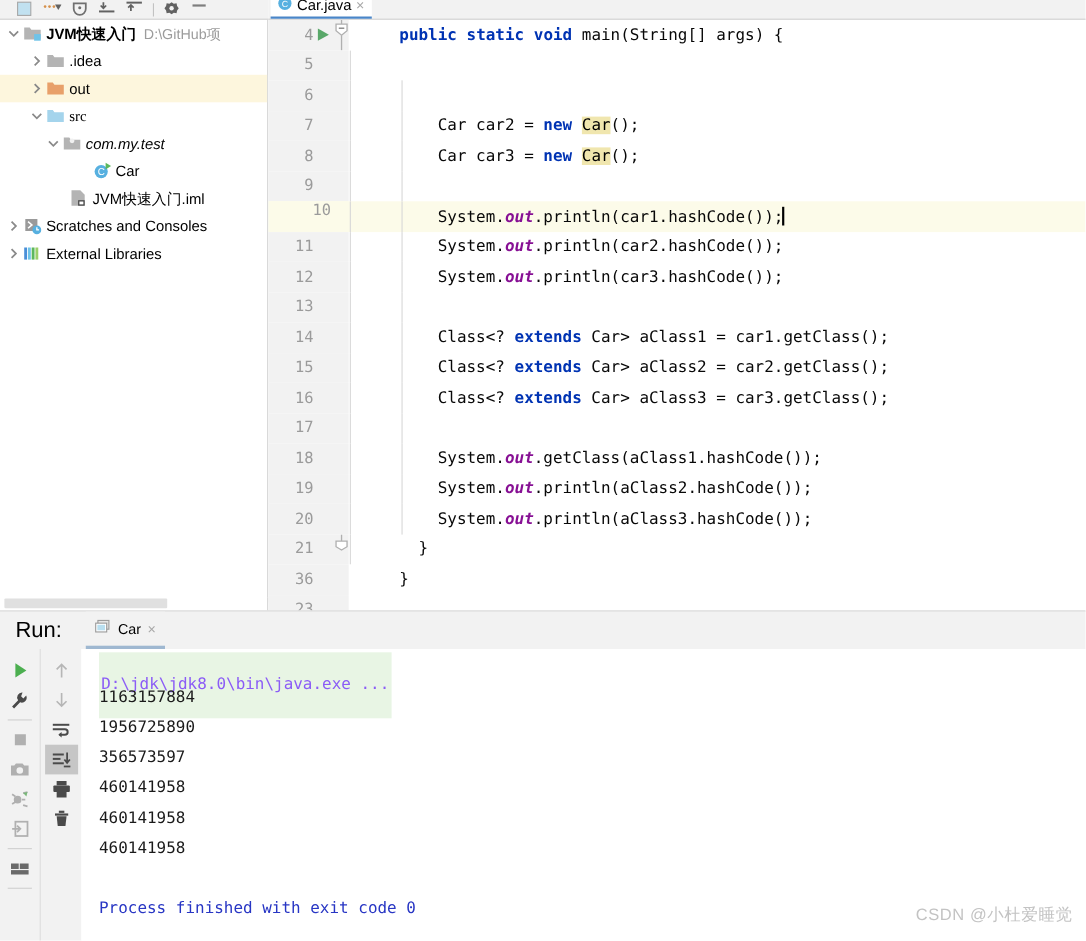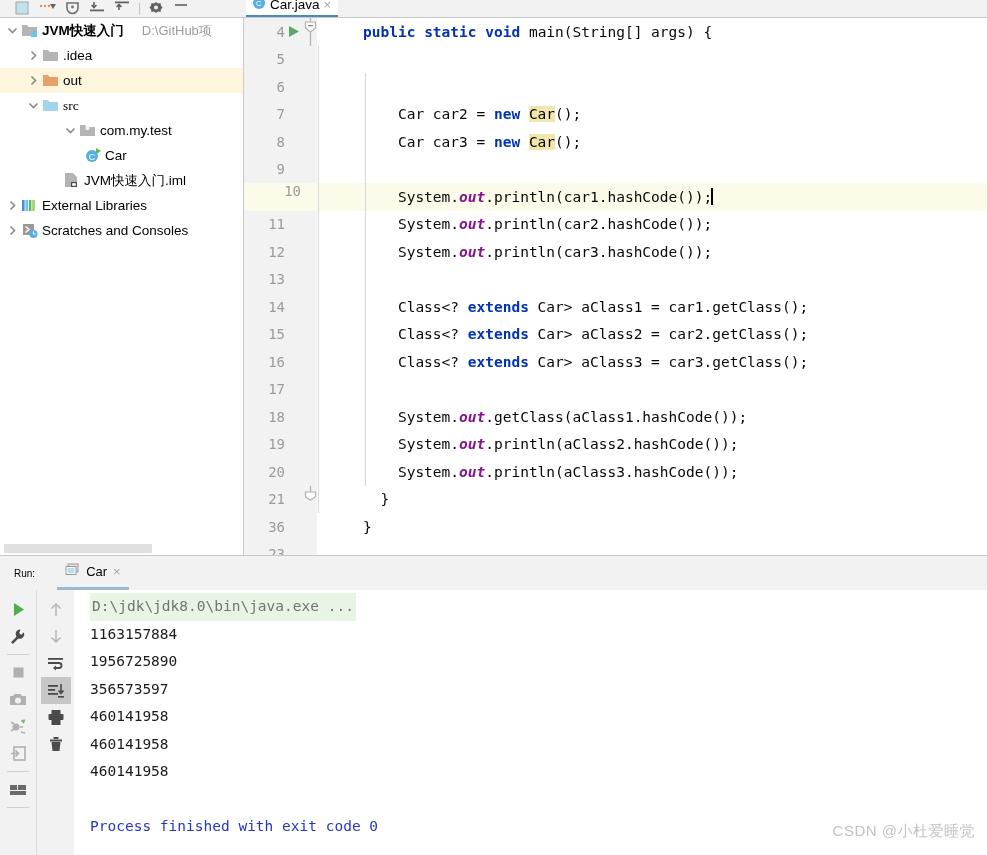--- a/index.html
+++ b/index.html
@@ -36,21 +36,21 @@
   .tree-row.selected { background: #fdf6dd; }
   .twisty {
     width: 17px; height: 25px; flex: none;
     display: flex; align-items: center; justify-content: center;
     color: #9a9a9a; font-size: 11px;
   }
   .twisty svg { display: block; }
   .ico { width: 17px; height: 17px; flex: none; margin-right: 4px; position: relative; }
   .lbl { line-height: 25px; }
   .lbl.bold { font-weight: bold; }
-  .path { color: #9c9c9c; margin-left: 18px; font-size: 13px; }
+  .path { color: #9c9c9c; margin-left: 7px; font-size: 13px; }
 
   
   #sidebar-hscroll {
     position: absolute; left: 0; top: 543px; width: 244px; height: 12px;
     background: #ffffff; border-right: 1px solid #c9c9c9;
   }
   #sidebar-hthumb {
     position: absolute; left: 4px; top: 1px; width: 148px; height: 9px;
     background: #e0e0e0; border-radius: 1px;
   }
@@ -110,21 +110,21 @@
 
   
   #runpanel {
     position: absolute; left: 0; top: 555px; width: 987px; height: 300px;
     background: #ffffff; border-top: 1px solid #c9c9c9;
   }
   #run-tabbar {
     position: absolute; left: 0; top: 0; width: 987px; height: 34px;
     background: #f2f2f2; display: flex; align-items: center;
   }
-  #run-label { margin-left: 14px; font-size: 10px; color: #000; }
+  #run-label { margin-left: 14px; font-size: 20px; color: #000; }
   #run-config-tab {
     position: relative; margin-left: 22px; height: 34px;
     display: flex; align-items: center; gap: 6px; padding: 0 8px;
     border-bottom: 3px solid #9fb8d1; background: #f2f2f2;
   }
   #run-toolbar-left {
     position: absolute; left: 0; top: 34px; width: 36px; height: 266px;
     background: #f2f2f2; display: flex; flex-direction: column;
     align-items: center; padding-top: 6px; gap: 0px;
   }
@@ -140,21 +140,21 @@
   .rt-btn.active { background: #c6c6c6; }
   .rt-sep { width: 22px; height: 1px; background: #cfcfcf; margin: 4px 0; }
 
   #console {
     position: absolute; left: 74px; top: 34px; width: 913px; height: 266px;
     background: #ffffff; overflow: hidden;
     font-family: "DejaVu Sans Mono", "Liberation Mono", monospace;
     font-size: 14.5px; padding-top: 3px;
   }
   .con-line { height: 27.5px; line-height: 27.5px; padding-left: 16px; white-space: pre; }
-  .con-cmd { color: #737373; background: #e8f5e4; display: inline-block; padding: 0 2px; }
+  .con-cmd { color: #8b5cf6; background: #e8f5e4; display: inline-block; padding: 16px 2px; }
   .con-out { color: #1a1a1a; }
   .con-exit { color: #2836c4; }
 
   #watermark {
     position: absolute; right: 12px; bottom: 14px;
     color: #c3c3c3; font-size: 15px; letter-spacing: .5px;
     font-family: "Liberation Sans", sans-serif;
   }
 </style>
 </head>
@@ -248,21 +248,21 @@
         <span class="twisty">
           <svg width="11" height="11" viewBox="0 0 11 11">
             <path d="M1.5 3.5 L5.5 7.5 L9.5 3.5" stroke="#8a8a8a" stroke-width="1.6" fill="none"></path>
           </svg>
         </span>
         <span class="ico"><svg width="17" height="17" viewBox="0 0 17 17">
             <path d="M1 3 h5 l1.5 2 H16 v9 H1 z" fill="#a4d4ec"></path>
           </svg></span>
         <span class="lbl">src</span>
       </div>
-      <div class="tree-row" style="padding-left: 62px;">
+      <div class="tree-row" style="padding-left: 40px; font-style: italic;">
         <span class="twisty">
           <svg width="11" height="11" viewBox="0 0 11 11">
             <path d="M1.5 3.5 L5.5 7.5 L9.5 3.5" stroke="#8a8a8a" stroke-width="1.6" fill="none"></path>
           </svg>
         </span>
         <span class="ico"><svg width="17" height="17" viewBox="0 0 17 17">
             <path d="M1 3 h5 l1.5 2 H16 v9 H1 z" fill="#b4b4b4"></path>
             <circle cx="8.5" cy="6" r="2.2" fill="#f0f0f0"></circle>
           </svg></span>
         <span class="lbl">com.my.test</span>
@@ -285,40 +285,40 @@
           </svg></span>
         <span class="lbl">JVM快速入门.iml</span>
       </div>
       <div class="tree-row" style="padding-left: 4px;">
         <span class="twisty">
           <svg width="11" height="11" viewBox="0 0 11 11">
             <path d="M3.5 1.5 L7.5 5.5 L3.5 9.5" stroke="#8a8a8a" stroke-width="1.6" fill="none"></path>
           </svg>
         </span>
         <span class="ico"><svg width="17" height="17" viewBox="0 0 17 17">
+            <path d="M2 2 h11 v11 H2 z" fill="#9a9a9a"></path>
+            <path d="M4.5 4.5 L8 7.5 L4.5 10.5" stroke="#ffffff" stroke-width="1.4" fill="none"></path>
+            <circle cx="12.5" cy="12" r="4" fill="#57b0e0"></circle>
+            <path d="M12.5 9.5 v2.5 h2" stroke="#ffffff" stroke-width="1.2" fill="none"></path>
+          </svg></span>
+        <span class="lbl">Scratches and Consoles</span>
+      </div>
+      <div class="tree-row" style="padding-left: 4px;">
+        <span class="twisty">
+          <svg width="11" height="11" viewBox="0 0 11 11">
+            <path d="M3.5 1.5 L7.5 5.5 L3.5 9.5" stroke="#8a8a8a" stroke-width="1.6" fill="none"></path>
+          </svg>
+        </span>
+        <span class="ico"><svg width="17" height="17" viewBox="0 0 17 17">
             <rect x="1" y="3" width="2.6" height="11" fill="#4a8fd8"></rect>
             <rect x="4.4" y="3" width="2.6" height="11" fill="#6fc3e8"></rect>
             <rect x="7.8" y="3" width="2.6" height="11" fill="#5cb85c"></rect>
             <rect x="11.2" y="3" width="2.6" height="11" fill="#9bd06a"></rect>
           </svg></span>
         <span class="lbl">External Libraries</span>
-      </div>
-      <div class="tree-row" style="padding-left: 4px;">
-        <span class="twisty">
-          <svg width="11" height="11" viewBox="0 0 11 11">
-            <path d="M3.5 1.5 L7.5 5.5 L3.5 9.5" stroke="#8a8a8a" stroke-width="1.6" fill="none"></path>
-          </svg>
-        </span>
-        <span class="ico"><svg width="17" height="17" viewBox="0 0 17 17">
-            <path d="M2 2 h11 v11 H2 z" fill="#9a9a9a"></path>
-            <path d="M4.5 4.5 L8 7.5 L4.5 10.5" stroke="#ffffff" stroke-width="1.4" fill="none"></path>
-            <circle cx="12.5" cy="12" r="4" fill="#57b0e0"></circle>
-            <path d="M12.5 9.5 v2.5 h2" stroke="#ffffff" stroke-width="1.2" fill="none"></path>
-          </svg></span>
-        <span class="lbl">Scratches and Consoles</span>
       </div>
     </div>
   <div id="sidebar-hscroll">
     <div id="sidebar-hthumb"></div>
   </div>
 
   <div id="tabbar">
     <div id="tab-carjava">
       <span>
         <svg width="14" height="14" viewBox="0 0 14 14">

